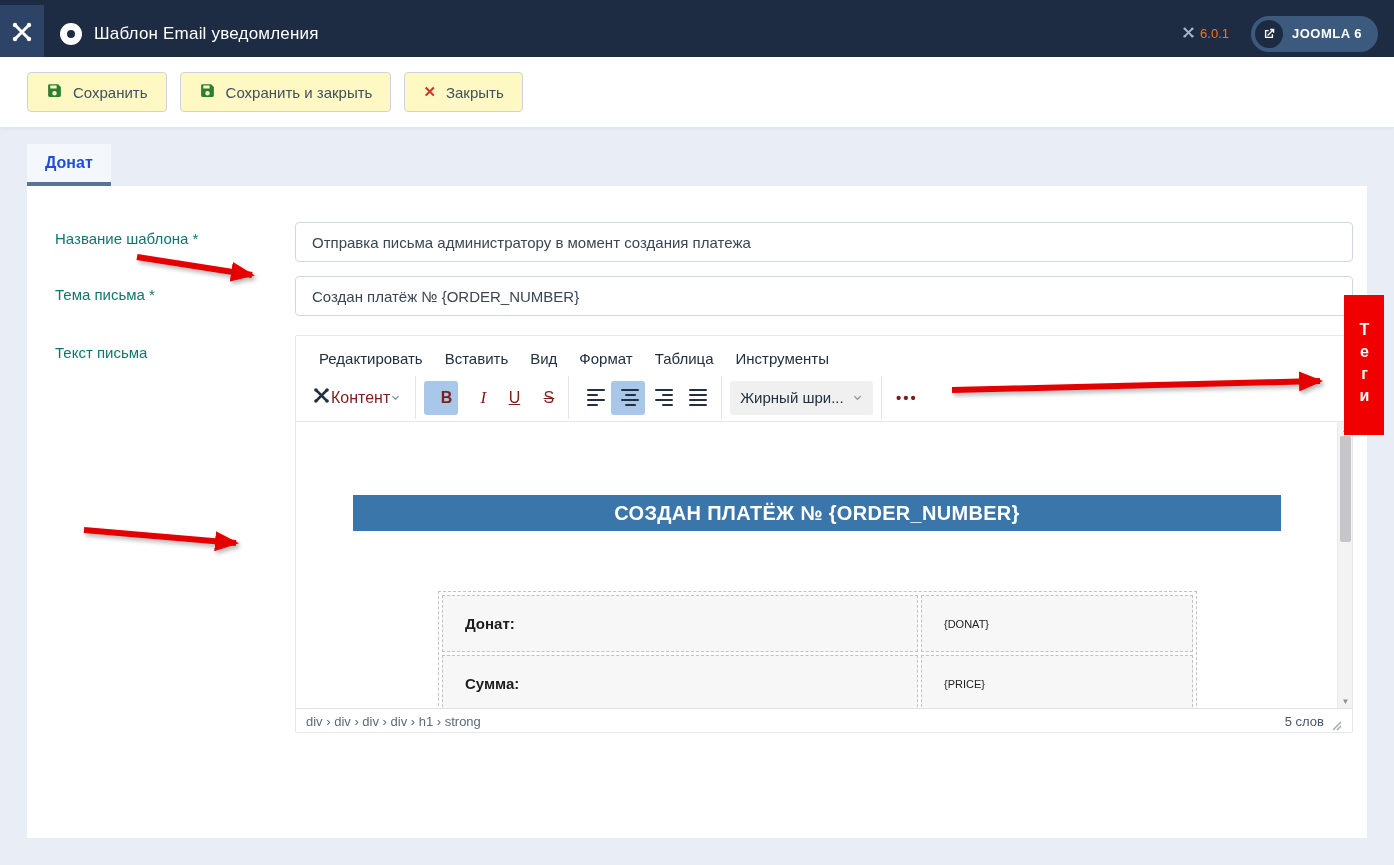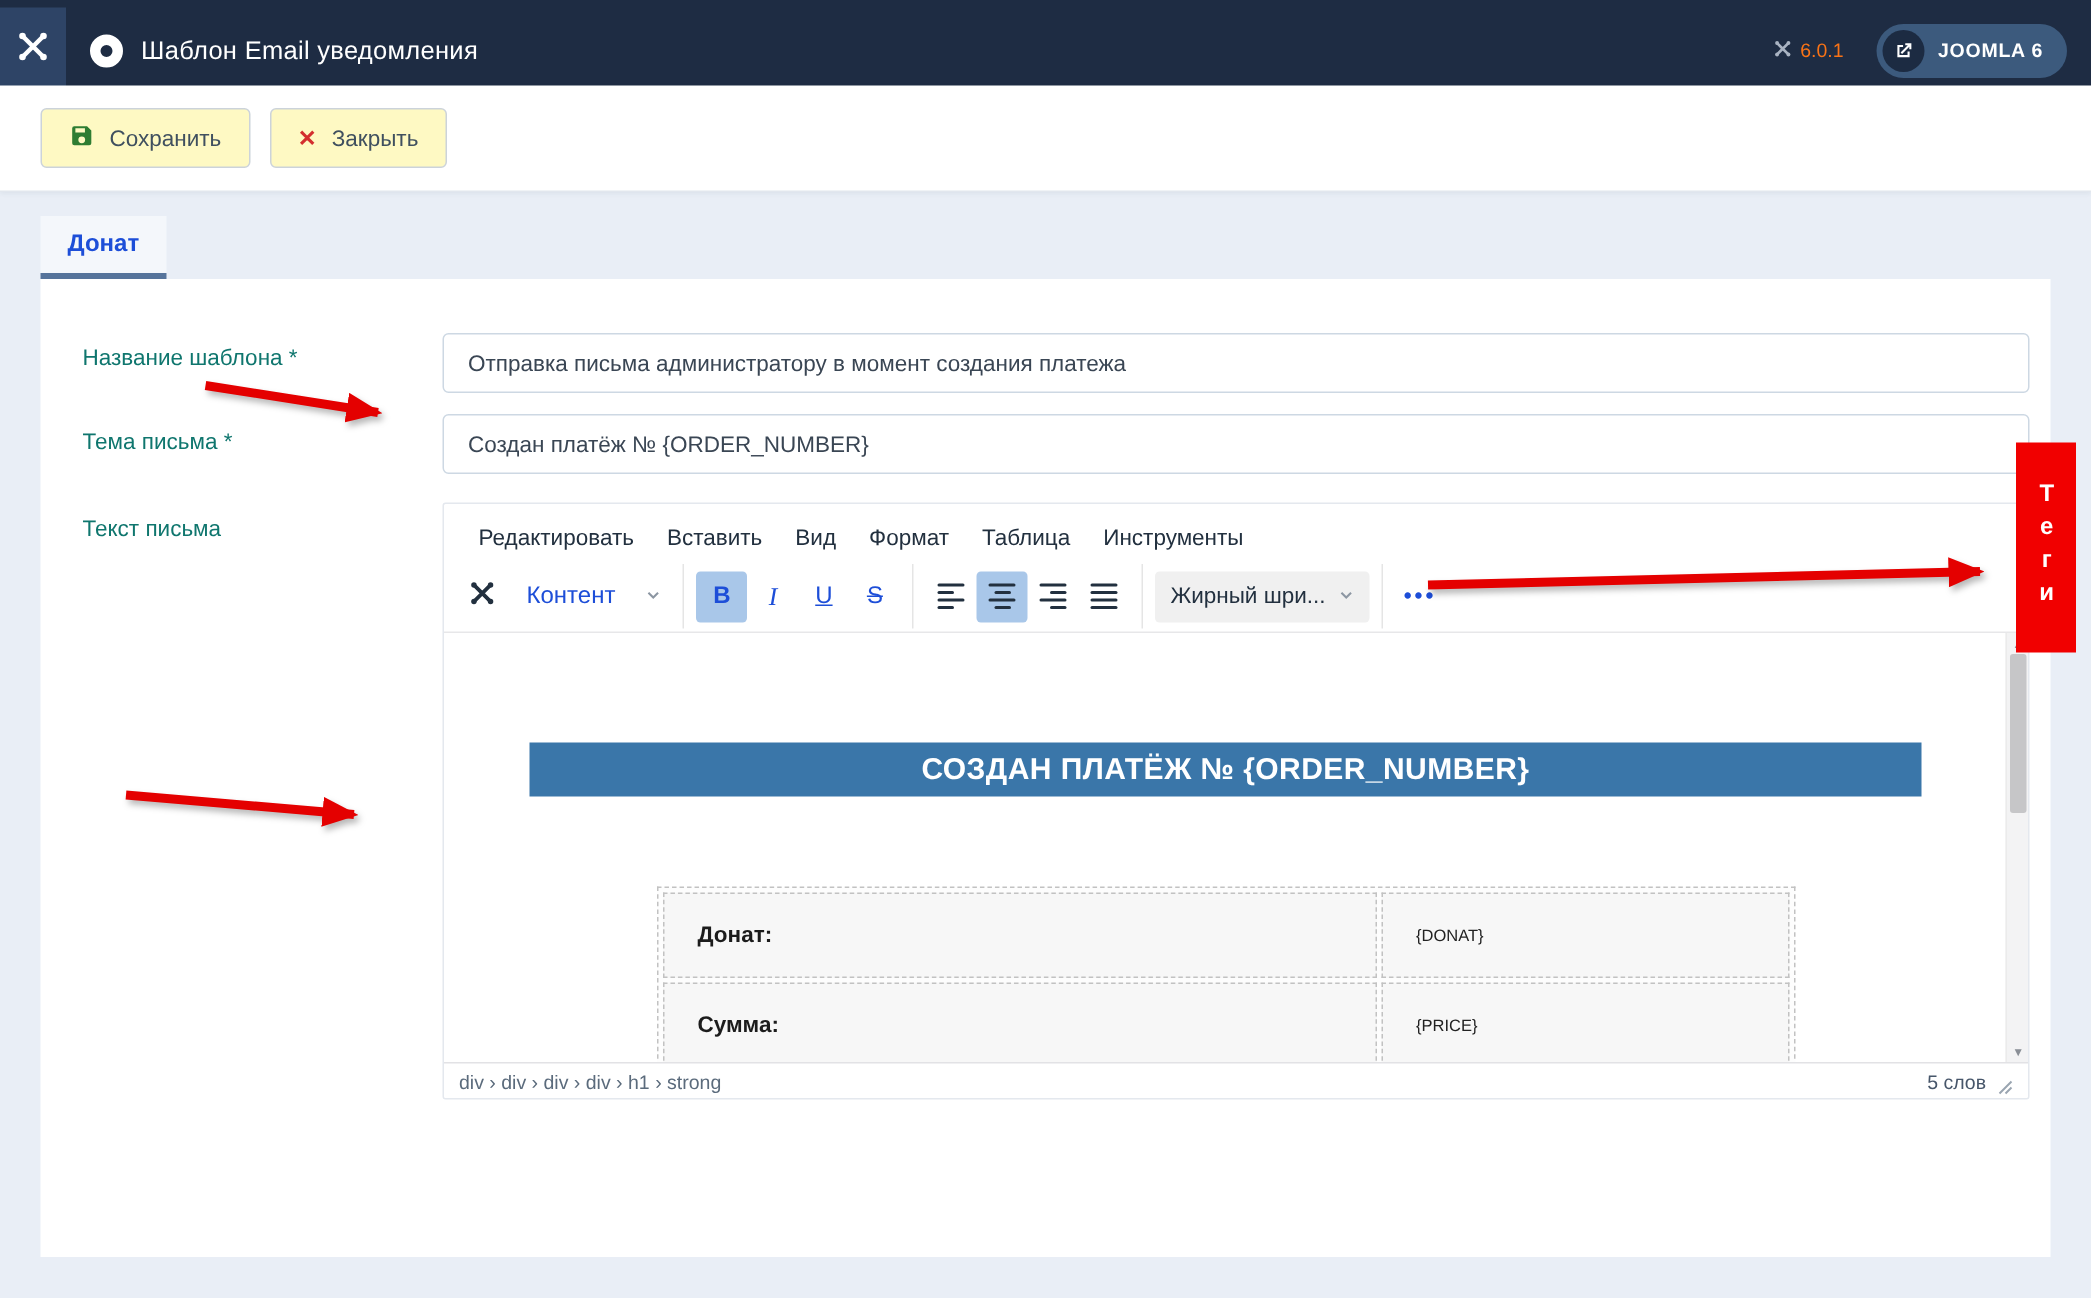--- a/index.html
+++ b/index.html
@@ -33,21 +33,21 @@
   .card { position:absolute; left:27px; top:186px; width:1340px; height:652px; background:#fff; }
   .fld-label { position:absolute; left:28px; font-size:15px; color:#0f766e; }
   .txt-input { position:absolute; left:268px; width:1058px; height:40px; border:1px solid #cdd8e3; border-radius:4px; font-family:inherit; font-size:15px; color:#3a4654; padding:0 16px; background:#fff; outline:none; }
 
   
   .editor { position:absolute; left:268px; top:149px; width:1058px; height:398px; border:1px solid #e4e8ee; border-radius:2px; background:#fff; }
   .mce-menubar { height:38px; display:flex; align-items:center; padding:6px 10px 0 14px; gap:4px; }
   .mce-menu-item { font-size:15px; color:#22303f; padding:4px 9px; border-radius:3px; cursor:pointer; white-space:nowrap; }
   .mce-toolbar { height:48px; display:flex; align-items:center; padding:0 10px; border-bottom:1px solid #e7e7e9; }
   .tb-sep { width:1px; align-self:stretch; margin:2px 8px; background:#e5e5e5; }
-  .tb-btn { min-width:34px; height:34px; border:none; background:transparent; border-radius:3px; display:flex; align-items:center; justify-content:center; font-size:16px; color:#1d4ed8; cursor:pointer; font-family:inherit; gap:20px; padding:0 6px; }
+  .tb-btn { min-width:34px; height:34px; border:none; background:transparent; border-radius:3px; display:flex; align-items:center; justify-content:flex-end; font-size:16px; color:#7f1d1d; cursor:pointer; font-family:inherit; gap:0; padding:0 6px; }
   .tb-btn.active { background:#a9c7e9; }
   .tb-b { font-weight:800; }
   .tb-i { font-style:italic; font-family:"Liberation Serif", serif; font-size:17px; }
   .tb-u { text-decoration:underline; }
   .tb-s { text-decoration:line-through; }
   .align-icon { width:18px; display:flex; flex-direction:column; gap:3px; }
   .align-icon i { display:block; height:2px; background:#22303f; border-radius:1px; }
   .al-left { align-items:flex-start; } .al-center { align-items:center; } .al-right { align-items:flex-end; }
   .al-left i:nth-child(odd), .al-center i:nth-child(odd), .al-right i:nth-child(odd), .al-just i { width:18px; }
   .al-left i:nth-child(even), .al-center i:nth-child(even), .al-right i:nth-child(even) { width:11px; }
@@ -133,20 +133,28 @@
   <div class="action-bar">
     <button class="abtn">
       <span>
         <svg width="17" height="17" viewBox="0 0 24 24" fill="#2e7d32" fill-rule="evenodd">
           <path d="M17 3H5a2 2 0 0 0-2 2v14a2 2 0 0 0 2 2h14a2 2 0 0 0 2-2V7l-4-4zM12 19a3.2 3.2 0 1 1 0-6.4 3.2 3.2 0 0 1 0 6.4zM15 9H6V5h9v4z"></path>
         </svg>
       </span>
       <span>Сохранить</span>
     </button>
     <button class="abtn">
+      <span>
+        <svg width="17" height="17" viewBox="0 0 24 24" fill="#2e7d32" fill-rule="evenodd">
+          <path d="M17 3H5a2 2 0 0 0-2 2v14a2 2 0 0 0 2 2h14a2 2 0 0 0 2-2V7l-4-4zM12 19a3.2 3.2 0 1 1 0-6.4 3.2 3.2 0 0 1 0 6.4zM15 9H6V5h9v4z"></path>
+        </svg>
+      </span>
+      <span>Сохранить и закрыть</span>
+    </button>
+    <button class="abtn">
       <span class="x-ico">✕</span>
       <span>Закрыть</span>
     </button>
   </div>
 
   <div class="tab">
     <div class="tab-label">Донат</div>
     <div class="tab-underline"></div>
   </div>
 

